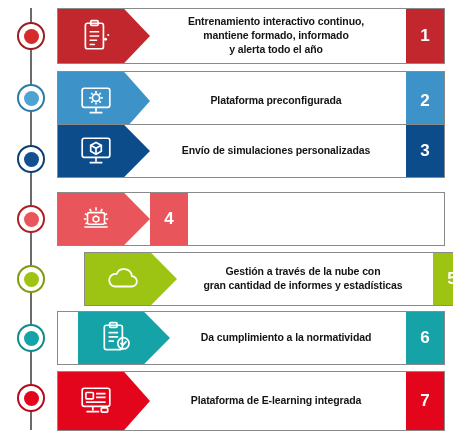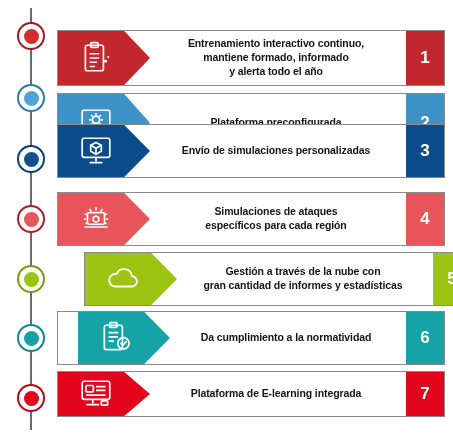--- a/index.html
+++ b/index.html
@@ -119,41 +119,41 @@
         <div class="dot" style="background: rgb(157, 196, 19);"></div>
       </div>
       <div class="timeline-marker" style="top: 324px; border-color: rgb(15, 138, 142);">
         <div class="dot" style="background: rgb(21, 163, 168);"></div>
       </div>
       <div class="timeline-marker" style="top: 384px; border-color: rgb(184, 8, 28);">
         <div class="dot" style="background: rgb(227, 5, 27);"></div>
       </div>
     </div>
   <div id="rows">
-      <div class="row" style="top: 8px; height: 56px; margin-top: 22px;">
+      <div class="row" style="top: 8px; height: 56px;">
         <div class="row-arrow" style="background: rgb(193, 39, 45);">
           <span>
     <svg width="34" height="34" viewBox="0 0 32 32" fill="none" stroke="#fff" stroke-width="1.6">
       <rect x="6" y="4" width="17" height="24" rx="2"></rect>
       <rect x="11" y="1.5" width="7" height="4.5" rx="1"></rect>
       <line x1="10" y1="12" x2="19" y2="12"></line>
       <line x1="10" y1="16" x2="19" y2="16"></line>
       <line x1="10" y1="20" x2="17" y2="20"></line>
       <line x1="10" y1="24" x2="15" y2="24"></line>
       <circle cx="25" cy="19" r="1.4" fill="#fff" stroke="none"></circle>
       <circle cx="27.5" cy="15" r="1" fill="#fff" stroke="none"></circle>
     </svg>
           </span>
         </div>
         <div class="row-text" style="white-space: pre-line;">Entrenamiento interactivo continuo,
 mantiene formado, informado
 y alerta todo el año</div>
         <div class="row-number" style="background: rgb(193, 39, 45);">1</div>
       </div>
-      <div class="row" style="top: 71px; height: 60px; margin-top: 22px;">
+      <div class="row" style="top: 71px; height: 60px;">
         <div class="row-arrow" style="background: rgb(61, 146, 200);">
           <span>
     <svg width="34" height="34" viewBox="0 0 32 32" fill="none" stroke="#fff" stroke-width="1.6">
       <rect x="3" y="4" width="26" height="18" rx="2"></rect>
       <line x1="16" y1="22" x2="16" y2="26"></line>
       <line x1="10" y1="27" x2="22" y2="27"></line>
       <circle cx="16" cy="13" r="3.4"></circle>
       <path d="M16 6.6v2M16 17.4v2M9.6 13h2M20.4 13h2M11.5 8.5l1.4 1.4M19.1 16.1l1.4 1.4M20.5 8.5l-1.4 1.4M12.9 16.1l-1.4 1.4"></path>
     </svg>
           </span>
@@ -180,22 +180,20 @@
         <div class="row-arrow" style="background: rgb(232, 85, 90);">
           <span>
     <svg width="34" height="34" viewBox="0 0 32 32" fill="none" stroke="#fff" stroke-width="1.5">
       <rect x="8" y="10" width="16" height="11" rx="1.5"></rect>
       <line x1="5" y1="23.5" x2="27" y2="23.5"></line>
       <path d="M16 13.2l2.6 1.4v2.9L16 18.9l-2.6-1.4v-2.9z"></path>
       <path d="M16 5v3M10 6.5l1.6 2.4M22 6.5l-1.6 2.4M5.5 11l2.6 1.2M26.5 11l-2.6 1.2M4.5 16h2.4M27.5 16h-2.4M6 20.5l2.2-1M26 20.5l-2.2-1"></path>
     </svg>
           </span>
         </div>
-        <div class="row-text" style="white-space: pre-line;">Simulaciones de ataques
-específicos para cada región</div>
         <div class="row-number" style="background: rgb(232, 85, 90);">4</div>
       </div>
       <div class="row" style="top: 252px; height: 54px; margin-left: 27px;">
         <div class="row-arrow" style="background: rgb(157, 196, 19);">
           <span>
     <svg width="36" height="36" viewBox="0 0 36 32" fill="none" stroke="#fff" stroke-width="1.8">
       <path d="M9.5 23.5h17a5.2 5.2 0 0 0 .4-10.4A8 8 0 0 0 11.6 11a5.7 5.7 0 0 0-2.1 12.5z" stroke-linejoin="round"></path>
     </svg>
           </span>
         </div>
@@ -213,21 +211,21 @@
       <line x1="9" y1="15" x2="18" y2="15"></line>
       <line x1="9" y1="19" x2="14" y2="19"></line>
       <circle cx="23" cy="21" r="5.3"></circle>
       <path d="M20.7 21l1.7 1.8 3.1-3.4" stroke-linecap="round" stroke-linejoin="round"></path>
     </svg>
           </span>
         </div>
         <div class="row-text" style="white-space: pre-line;">Da cumplimiento a la normatividad</div>
         <div class="row-number" style="background: rgb(21, 163, 168);">6</div>
       </div>
-      <div class="row" style="top: 371px; height: 46px; justify-content: flex-end;">
+      <div class="row" style="top: 371px; height: 60px; justify-content: flex-end;">
         <div class="row-arrow" style="background: rgb(227, 5, 27);">
           <span>
     <svg width="34" height="34" viewBox="0 0 32 32" fill="none" stroke="#fff" stroke-width="1.6">
       <rect x="3" y="4" width="26" height="17" rx="2"></rect>
       <rect x="6.5" y="8" width="7" height="6" rx="0.8"></rect>
       <line x1="16" y1="9" x2="25" y2="9"></line>
       <line x1="16" y1="12.5" x2="25" y2="12.5"></line>
       <line x1="6.5" y1="17" x2="25" y2="17"></line>
       <line x1="13" y1="21" x2="13" y2="25"></line>
       <line x1="7" y1="26" x2="19" y2="26"></line>

